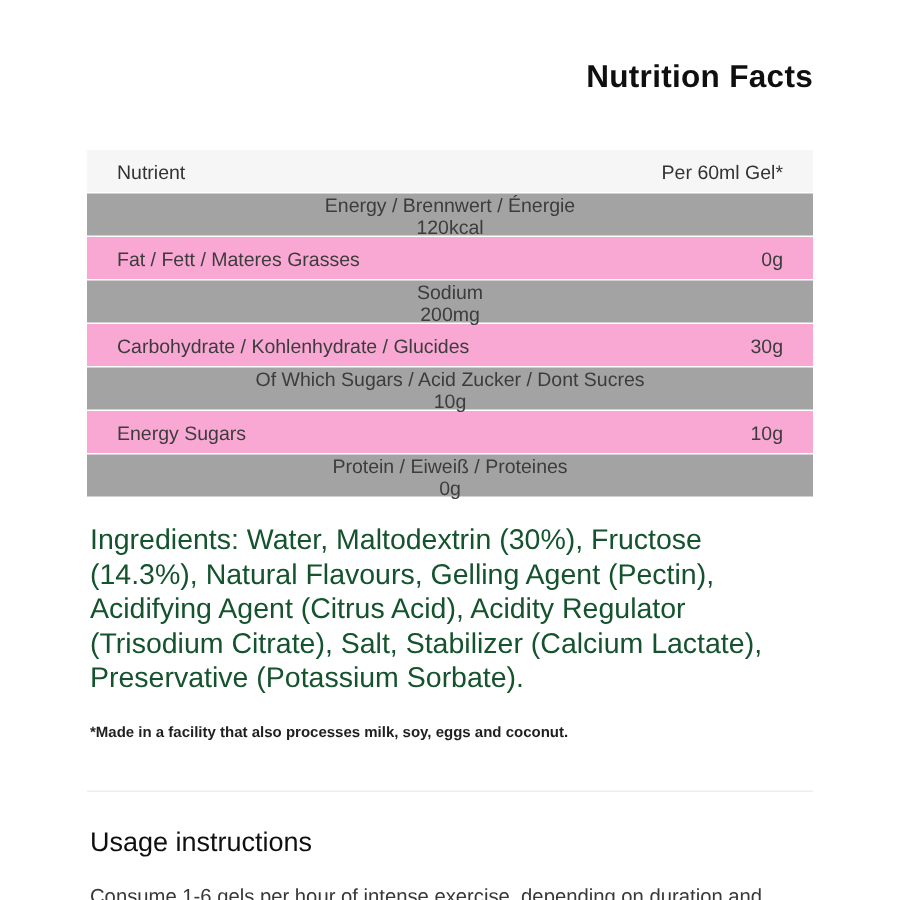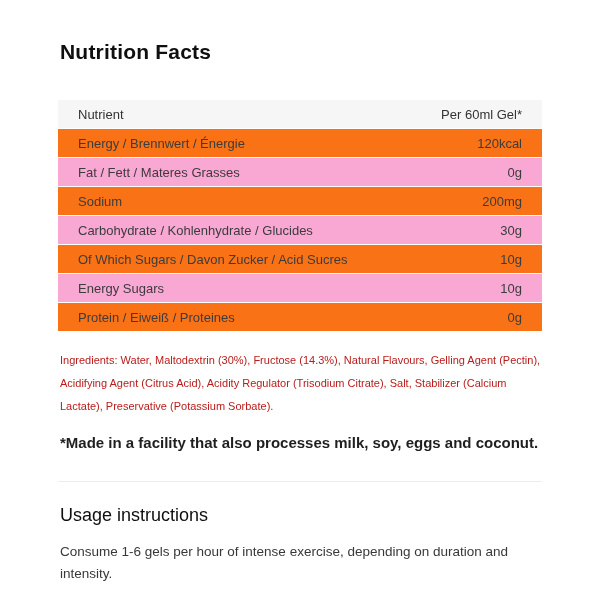--- a/index.html
+++ b/index.html
@@ -16,49 +16,50 @@
     padding: 40px 58px 0 58px;
     overflow: hidden;
   }
   .page-title {
     font-size: 21px;
     font-weight: bold;
     color: #0f0f0f;
     letter-spacing: 0.2px;
     margin: 0 0 0 2px;
     line-height: 24px;
+    text-align: right;
   }
   .nutrition-table {
     margin-top: 36px;
   }
   .nrow {
     display: flex;
     justify-content: space-between;
     align-items: center;
     height: 28px;
     margin-bottom: 1px;
     padding: 0 20px;
     font-size: 13px;
     color: #3c3c3c;
   }
   .nrow.header {
     background: #f6f6f6;
     color: #333333;
   }
-  .nrow.dark  { background: #f97316; }
+  .nrow.dark  { background: #a3a3a3; flex-direction: column; }
   .nrow.light { background: #f9a8d4; }
   .nrow .amount { text-align: right; white-space: nowrap; }
   .body-text {
-    font-size: 11px;
+    font-size: 19px;
     line-height: 23px;
-    color: #b91c1c;
+    color: #14532d;
     margin: 18px 0 0 2px;
   }
   .allergen-note {
-    font-size: 15px;
+    font-size: 10px;
     line-height: 20px;
     font-weight: bold;
     color: #1f1f1f;
     margin: 15px 0 0 2px;
   }
   .section-divider {
     border: none;
     border-top: 1px solid #ededed;
     margin: 28px 0 0 0;
   }
@@ -99,21 +100,21 @@
         </div>
         <div class="nrow dark">
           <span>Sodium</span>
           <span class="amount">200mg</span>
         </div>
         <div class="nrow light">
           <span>Carbohydrate / Kohlenhydrate / Glucides</span>
           <span class="amount">30g</span>
         </div>
         <div class="nrow dark">
-          <span>Of Which Sugars / Davon Zucker / Acid Sucres</span>
+          <span>Of Which Sugars / Acid Zucker / Dont Sucres</span>
           <span class="amount">10g</span>
         </div>
         <div class="nrow light">
           <span>Energy Sugars</span>
           <span class="amount">10g</span>
         </div>
         <div class="nrow dark">
           <span>Protein / Eiweiß / Proteines</span>
           <span class="amount">0g</span>
         </div>

